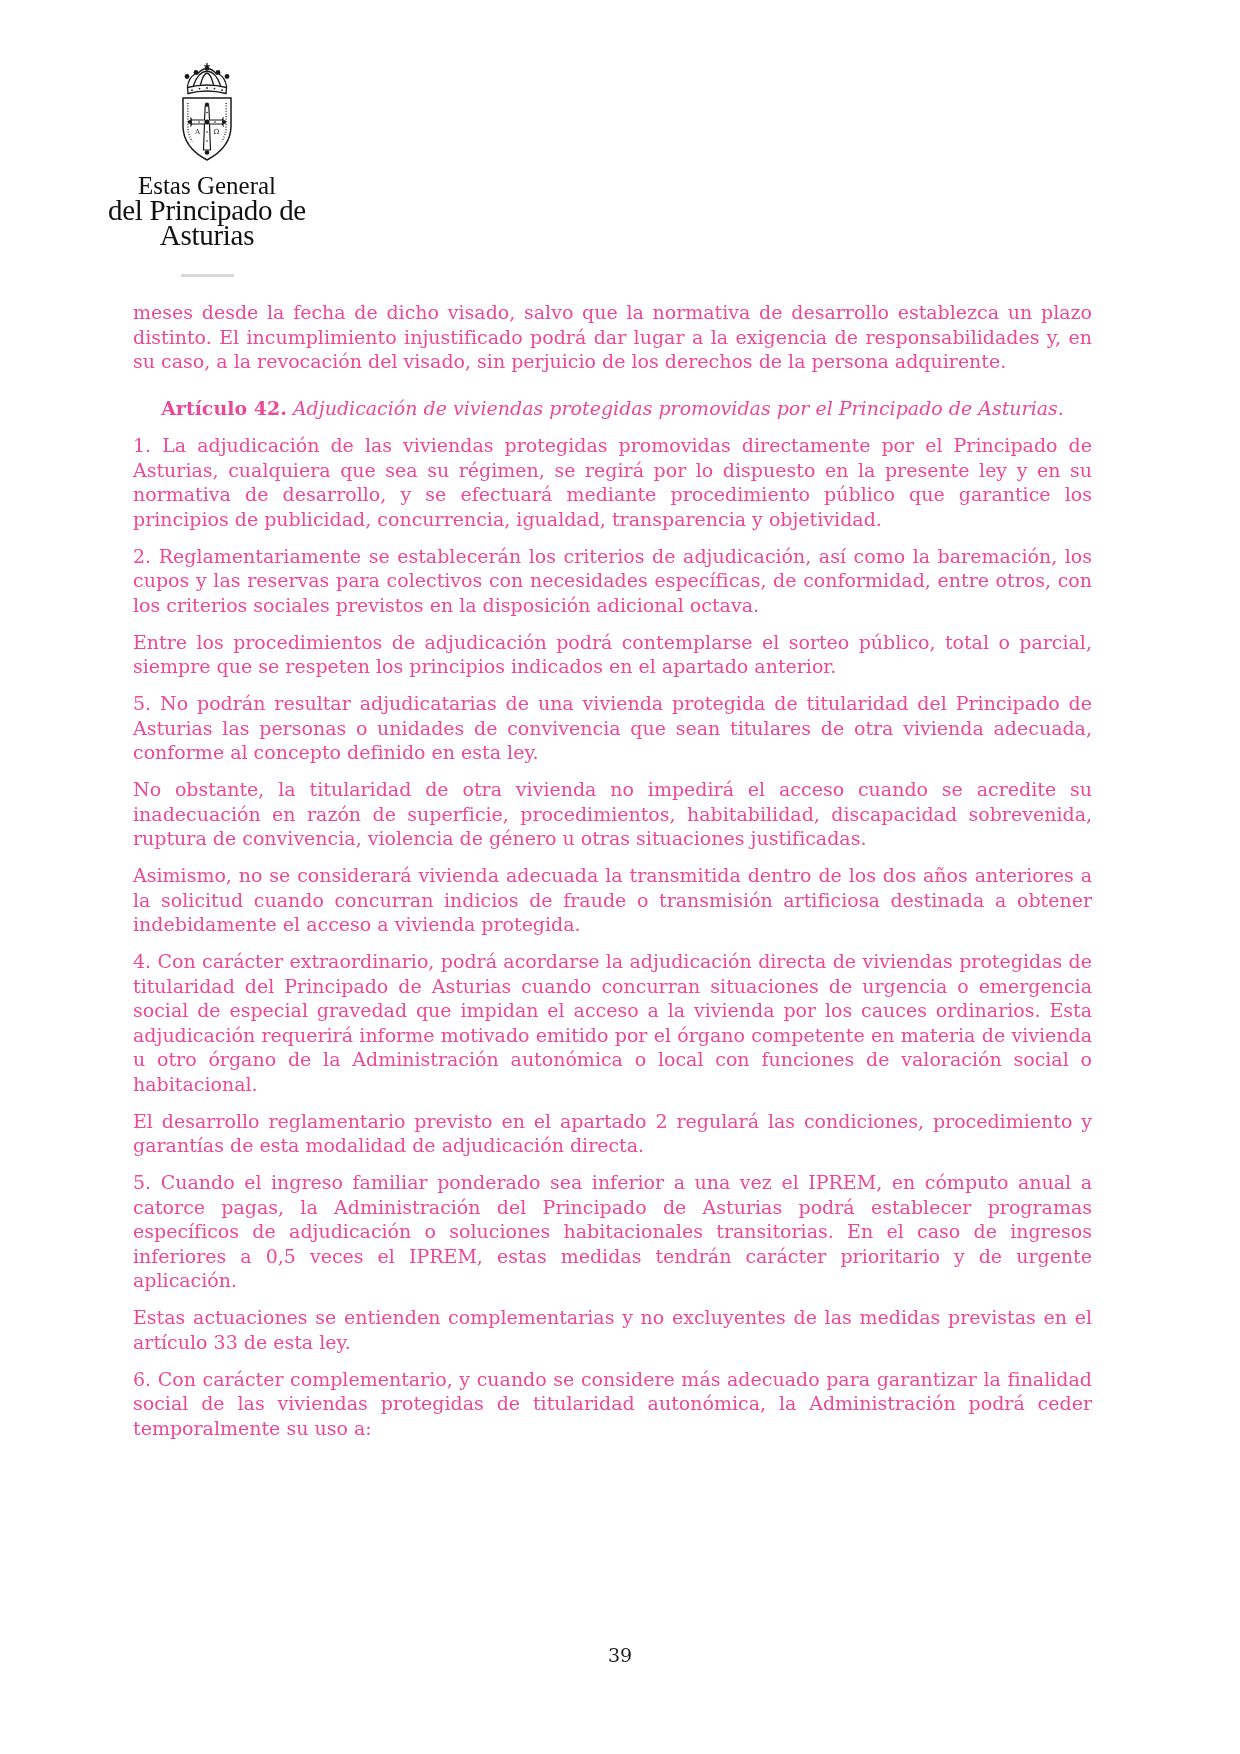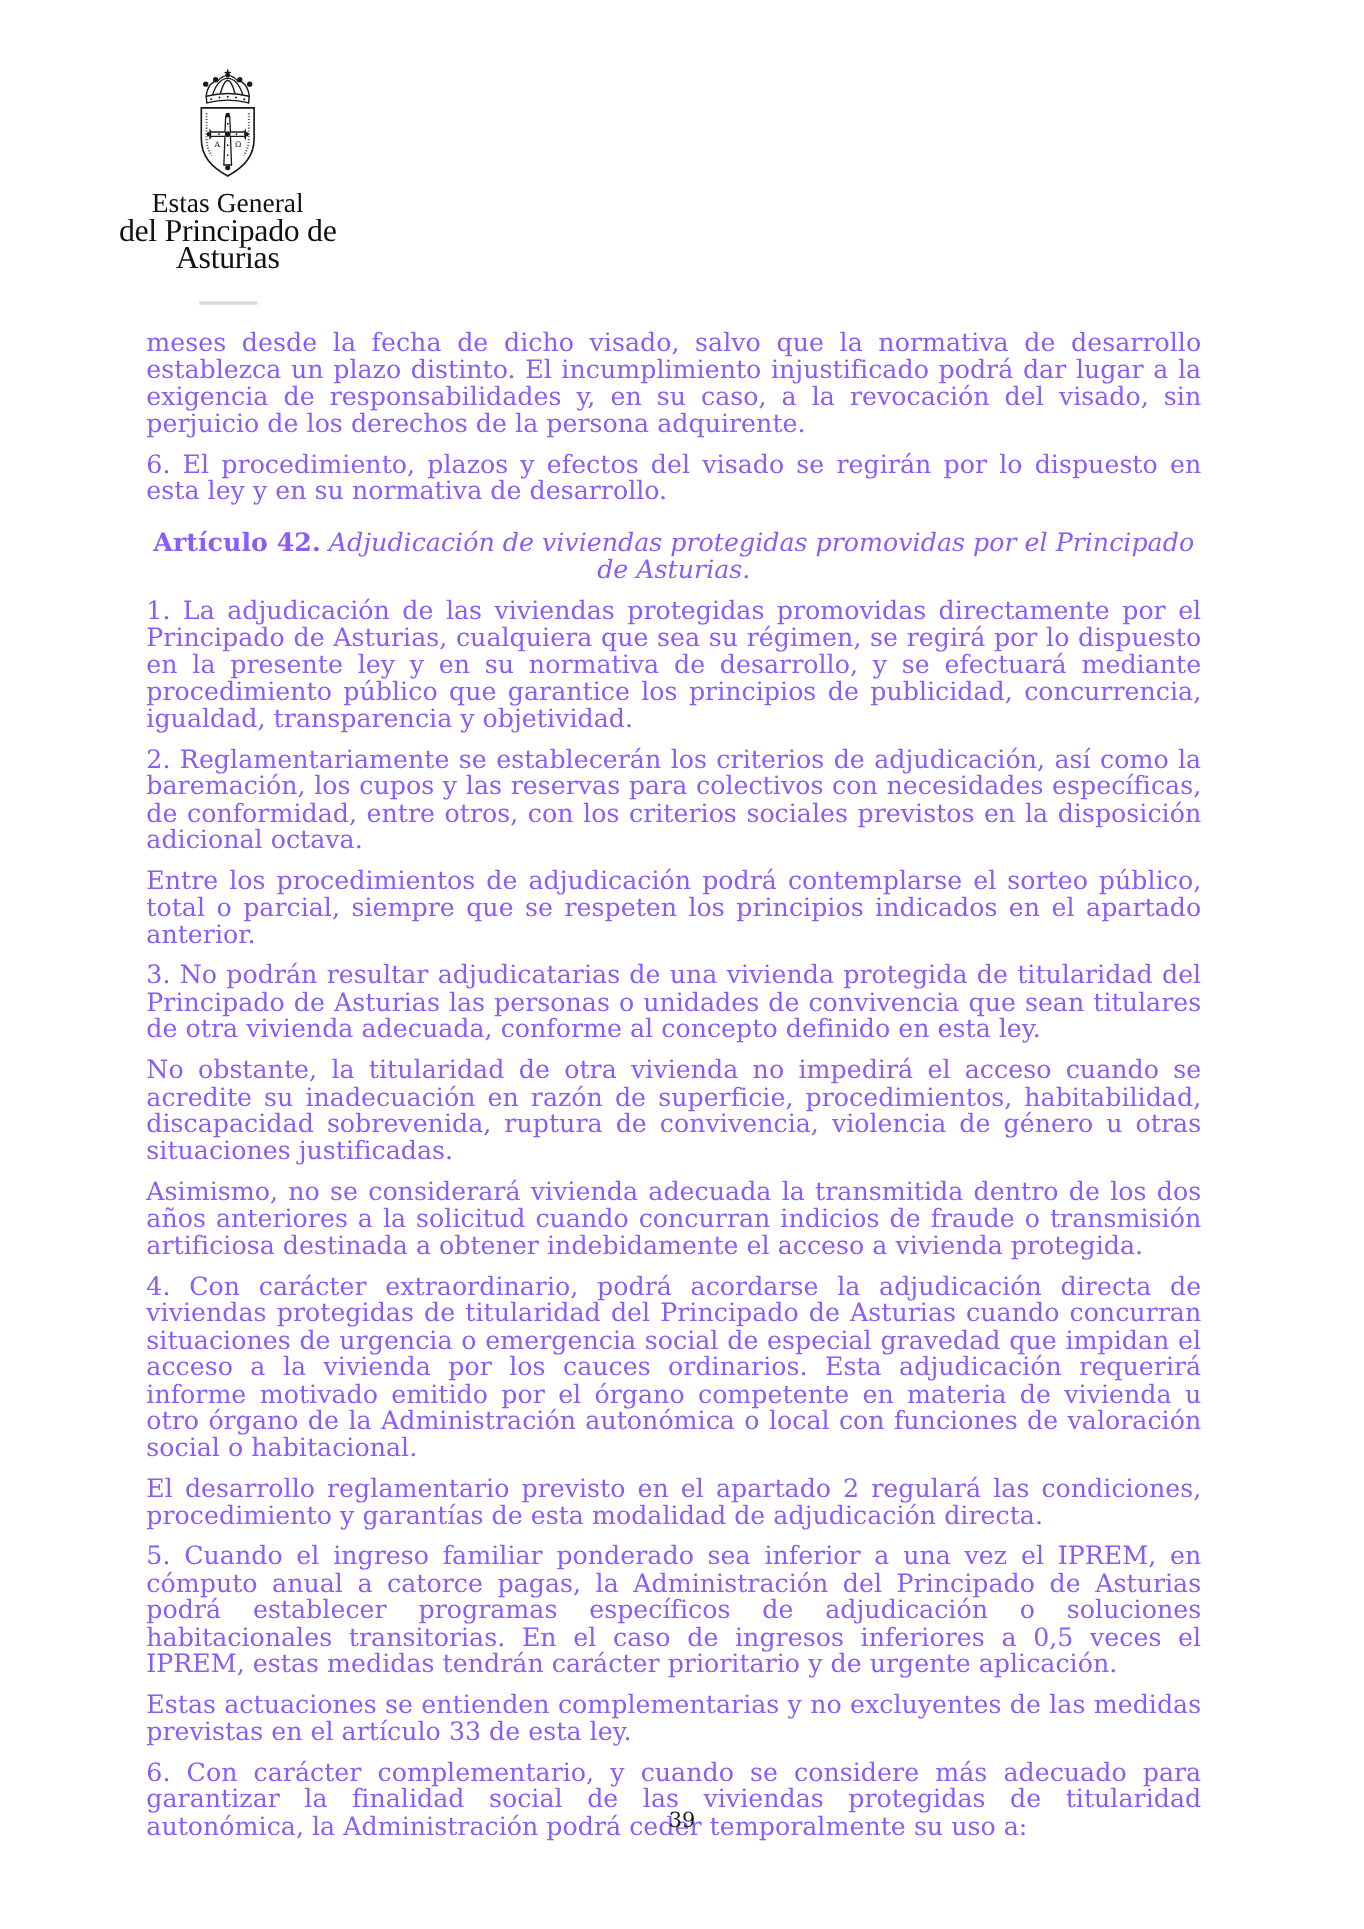--- a/index.html
+++ b/index.html
@@ -50,24 +50,24 @@
     background: #d9d9d9;
     margin: 26px auto 0 auto;
   }
 
   
   .content {
     position: absolute;
     left: 133px;
     top: 300px;
     width: 959px;
-    font-size: 23px;
+    font-size: 19px;
     line-height: 24.5px;
     text-align: justify;
-    color: #8b5cf6;
+    color: #ec4899;
   }
   .content p {
     margin: 0 0 12.5px 0;
     hyphens: none;
   }
   .article-heading {
     margin: 22px 0 13px 0 !important;
     text-align: center;
   }
   .article-heading .art-number {
@@ -152,28 +152,27 @@
     <div class="org">
       <div class="org-line1">Estas General</div>
       <div class="org-line2">del Principado de Asturias</div>
     </div>
 
     <div class="header-divider"></div>
   </header>
 
   <main class="content">
     <p>meses desde la fecha de dicho visado, salvo que la normativa de desarrollo establezca un plazo distinto. El incumplimiento injustificado podrá dar lugar a la exigencia de responsabilidades y, en su caso, a la revocación del visado, sin perjuicio de los derechos de la persona adquirente.</p>
-    <p>6. El procedimiento, plazos y efectos del visado se regirán por lo dispuesto en esta ley y en su normativa de desarrollo.</p>
 
     <p class="article-heading"><span class="art-number">Artículo 42.</span> <span class="art-title">Adjudicación de viviendas protegidas promovidas por el Principado de Asturias.</span></p>
 
     <p>1. La adjudicación de las viviendas protegidas promovidas directamente por el Principado de Asturias, cualquiera que sea su régimen, se regirá por lo dispuesto en la presente ley y en su normativa de desarrollo, y se efectuará mediante procedimiento público que garantice los principios de publicidad, concurrencia, igualdad, transparencia y objetividad.</p>
     <p>2. Reglamentariamente se establecerán los criterios de adjudicación, así como la baremación, los cupos y las reservas para colectivos con necesidades específicas, de conformidad, entre otros, con los criterios sociales previstos en la disposición adicional octava.</p>
     <p>Entre los procedimientos de adjudicación podrá contemplarse el sorteo público, total o parcial, siempre que se respeten los principios indicados en el apartado anterior.</p>
-    <p>3. No podrán resultar adjudicatarias de una vivienda protegida de titularidad del Principado de Asturias las personas o unidades de convivencia que sean titulares de otra vivienda adecuada, conforme al concepto definido en esta ley.</p>
+    <p>5. No podrán resultar adjudicatarias de una vivienda protegida de titularidad del Principado de Asturias las personas o unidades de convivencia que sean titulares de otra vivienda adecuada, conforme al concepto definido en esta ley.</p>
     <p>No obstante, la titularidad de otra vivienda no impedirá el acceso cuando se acredite su inadecuación en razón de superficie, procedimientos, habitabilidad, discapacidad sobrevenida, ruptura de convivencia, violencia de género u otras situaciones justificadas.</p>
     <p>Asimismo, no se considerará vivienda adecuada la transmitida dentro de los dos años anteriores a la solicitud cuando concurran indicios de fraude o transmisión artificiosa destinada a obtener indebidamente el acceso a vivienda protegida.</p>
     <p>4. Con carácter extraordinario, podrá acordarse la adjudicación directa de viviendas protegidas de titularidad del Principado de Asturias cuando concurran situaciones de urgencia o emergencia social de especial gravedad que impidan el acceso a la vivienda por los cauces ordinarios. Esta adjudicación requerirá informe motivado emitido por el órgano competente en materia de vivienda u otro órgano de la Administración autonómica o local con funciones de valoración social o habitacional.</p>
     <p>El desarrollo reglamentario previsto en el apartado 2 regulará las condiciones, procedimiento y garantías de esta modalidad de adjudicación directa.</p>
     <p>5. Cuando el ingreso familiar ponderado sea inferior a una vez el IPREM, en cómputo anual a catorce pagas, la Administración del Principado de Asturias podrá establecer programas específicos de adjudicación o soluciones habitacionales transitorias. En el caso de ingresos inferiores a 0,5 veces el IPREM, estas medidas tendrán carácter prioritario y de urgente aplicación.</p>
     <p>Estas actuaciones se entienden complementarias y no excluyentes de las medidas previstas en el artículo 33 de esta ley.</p>
     <p>6. Con carácter complementario, y cuando se considere más adecuado para garantizar la finalidad social de las viviendas protegidas de titularidad autonómica, la Administración podrá ceder temporalmente su uso a:</p>
   </main>
 
   <footer class="page-footer">

